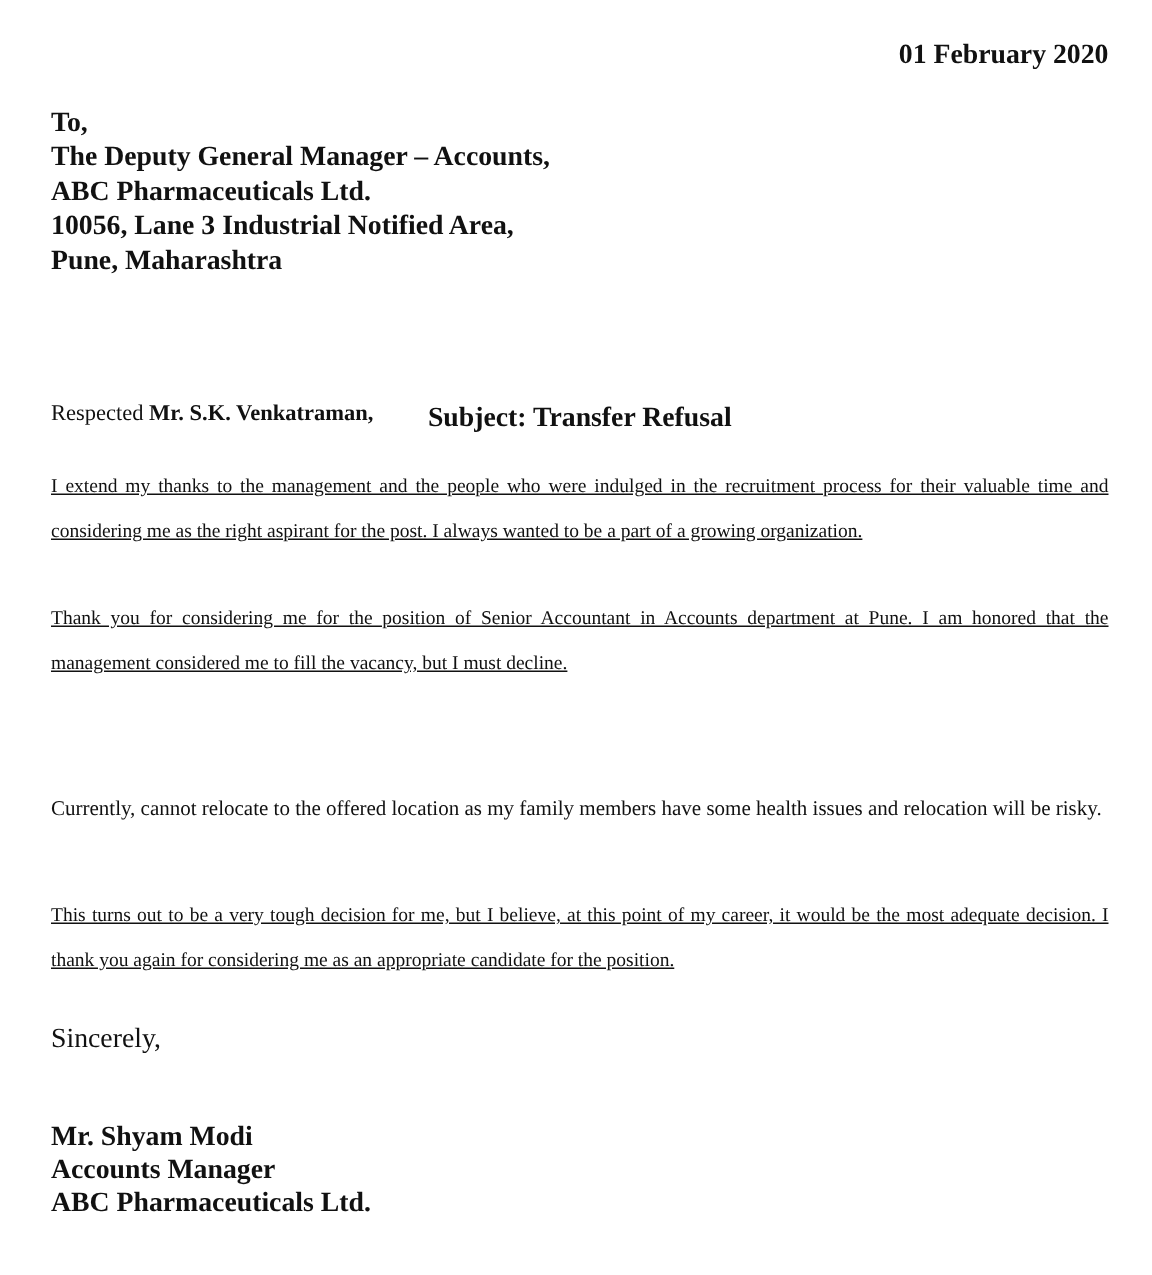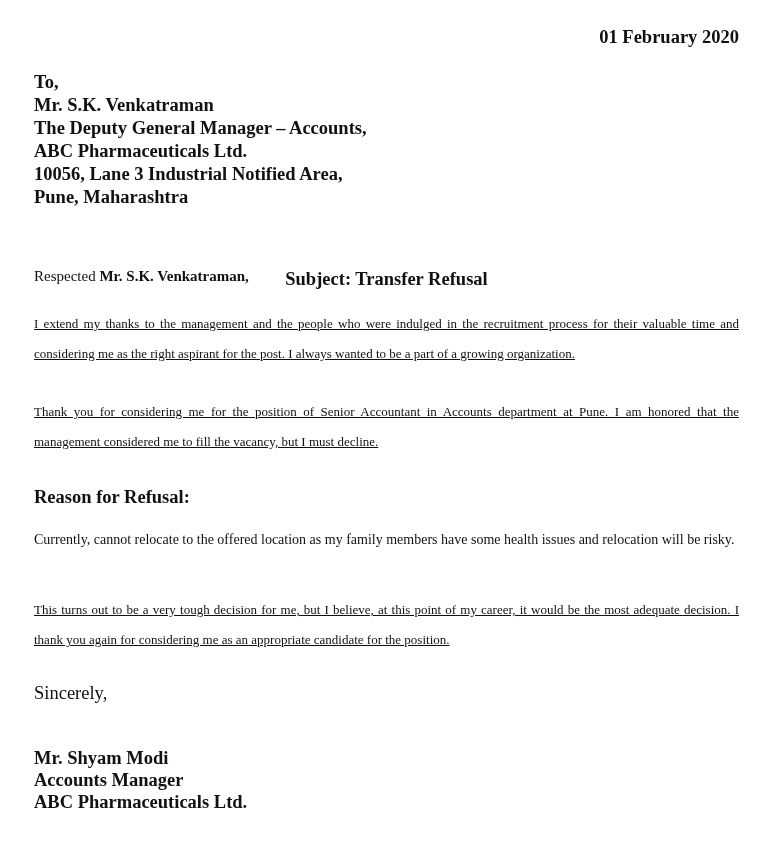--- a/index.html
+++ b/index.html
@@ -114,39 +114,37 @@
   </style>
 </head>
 <body>
 
 <div class="page">
 
   <div class="date">01 February 2020</div>
 
   <div class="address">
     <div>To,</div>
-    <div>Mr. S.K. Venkatraman</div>
     <div>The Deputy General Manager – Accounts,</div>
     <div>ABC Pharmaceuticals Ltd.</div>
     <div>10056, Lane 3 Industrial Notified Area,</div>
     <div>Pune, Maharashtra</div>
   </div>
 
   <div class="subject">Subject: Transfer Refusal</div>
 
   <div class="salutation">
     <span>Respected</span>
     <b>Mr. S.K. Venkatraman,</b>
   </div>
 
   <p class="para p1">I extend my thanks to the management and the people who were indulged in the recruitment process for their valuable time and considering me as the right aspirant for the post. I always wanted to be a part of a growing organization.</p>
 
   <p class="para p2">Thank you for considering me for the position of Senior Accountant in Accounts department at Pune. I am honored that the management considered me to fill the vacancy, but I must decline.</p>
 
-  <div class="reason-heading">Reason for Refusal:</div>
 
   <p class="reason-text">Currently, cannot relocate to the offered location as my family members have some health issues and relocation will be risky.</p>
 
   <p class="para p3">This turns out to be a very tough decision for me, but I believe, at this point of my career, it would be the most adequate decision. I thank you again for considering me as an appropriate candidate for the position.</p>
 
   <div class="closing">Sincerely,</div>
 
   <div class="signature">
     <div>Mr. Shyam Modi</div>
     <div>Accounts Manager</div>

